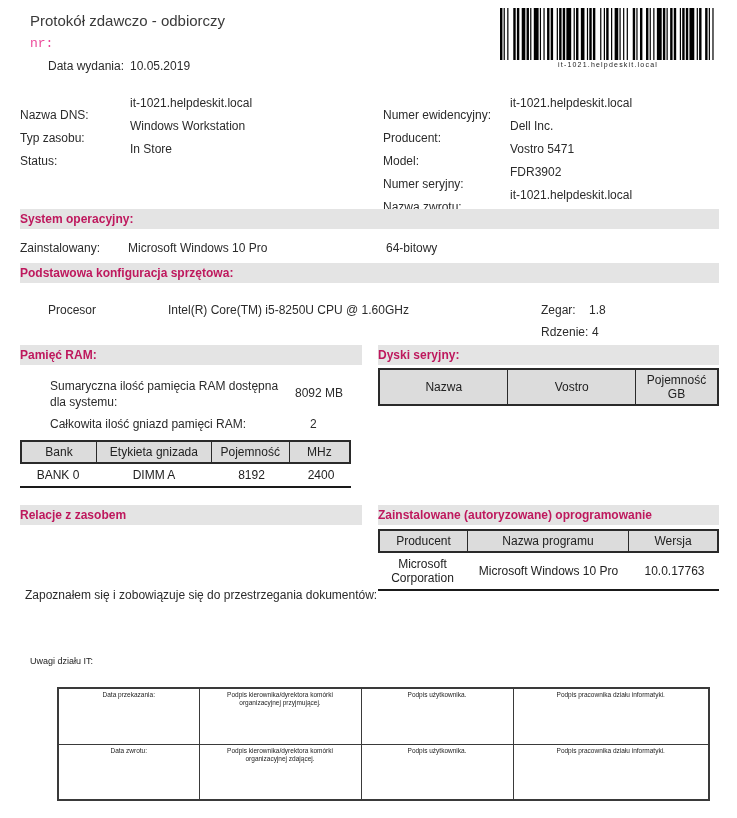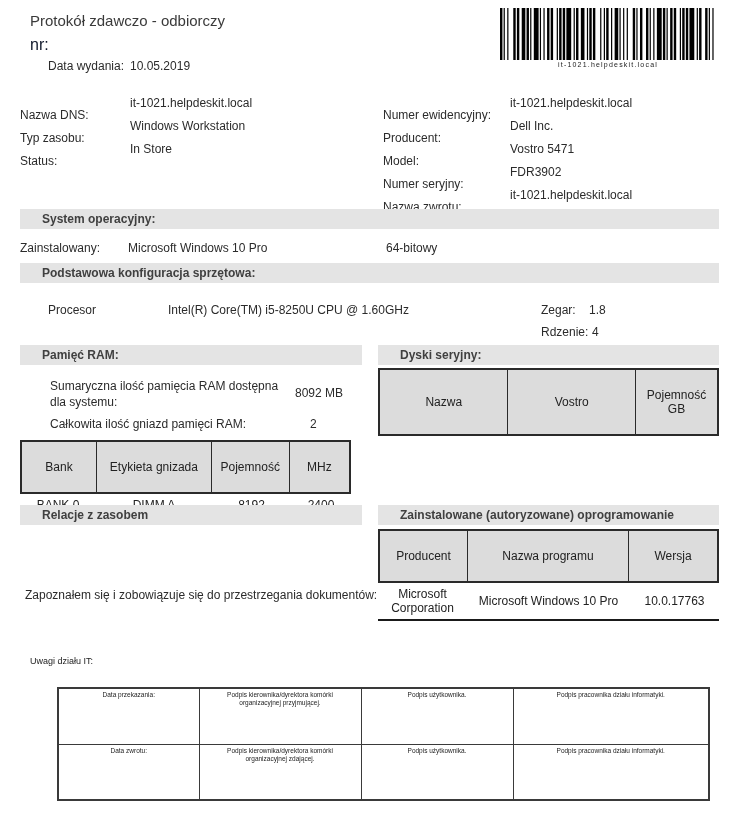--- a/index.html
+++ b/index.html
@@ -5,45 +5,45 @@
   * { margin:0; padding:0; box-sizing:border-box; }
   html,body { background:#fff; }
   .page {
     position:relative; width:737px; height:818px; background:#ffffff;
     font-family:"Liberation Sans","DejaVu Sans",sans-serif; color:#2b2b2b;
     overflow:hidden;
   }
   .abs { position:absolute; }
   .t12 { font-size:12px; line-height:15px; }
   .title { font-size:15px; color:#3a3a3a; }
-  .subtitle { font-size:16px; color:#0f172a; }
+  .subtitle { font-size:13px; color:#ec4899;font-family:Liberation Mono, monospace; }
 
   
   .barcode-wrap { left:500px; top:8px; width:216px; text-align:center; }
   .barcode-svg { width:216px; height:52px; display:block; }
   .barcode-label { font-size:7px; letter-spacing:1.2px; color:#222; margin-top:1px; white-space:nowrap; }
 
   
   .fieldlist { display:block; }
   .frow { position:relative; height:23px; }
   .frow .lbl { position:absolute; left:0; top:12px; }
   .fields-left .val { position:absolute; left:110px; top:0; }
   .fields-right .val { position:absolute; left:127px; top:0; }
 
   
   .secbar {
     background:#e4e4e4; height:20px; line-height:20px;
-    font-weight:bold; font-size:12px; color:#404040; padding-left:22px;
+    font-weight:bold; font-size:12px; color:#be185d; padding-left:0;
   }
 
   
   .mtable { font-size:12px; color:#222; }
   .mhead { display:flex; background:#dcdcdc; border:2px solid #2a2a2a; }
   .mhead .mcell {
-    border-right:1px solid #2a2a2a; text-align:center; padding:18px 1px;
+    border-right:1px solid #2a2a2a; text-align:center; padding:3px 1px;
     font-weight:normal; display:flex; align-items:center; justify-content:center;
   }
   .mhead .mcell:last-child { border-right:none; }
   .mbody { display:flex; border-bottom:2px solid #1a1a1a; }
   .mbody .mcell { text-align:center; padding:4px 2px; display:flex; align-items:center; justify-content:center; }
 
   
   table.sig { border-collapse:collapse; width:651px; table-layout:fixed; }
   table.sig td {
     border:1px solid #3a3a3a; height:56px; vertical-align:top;

